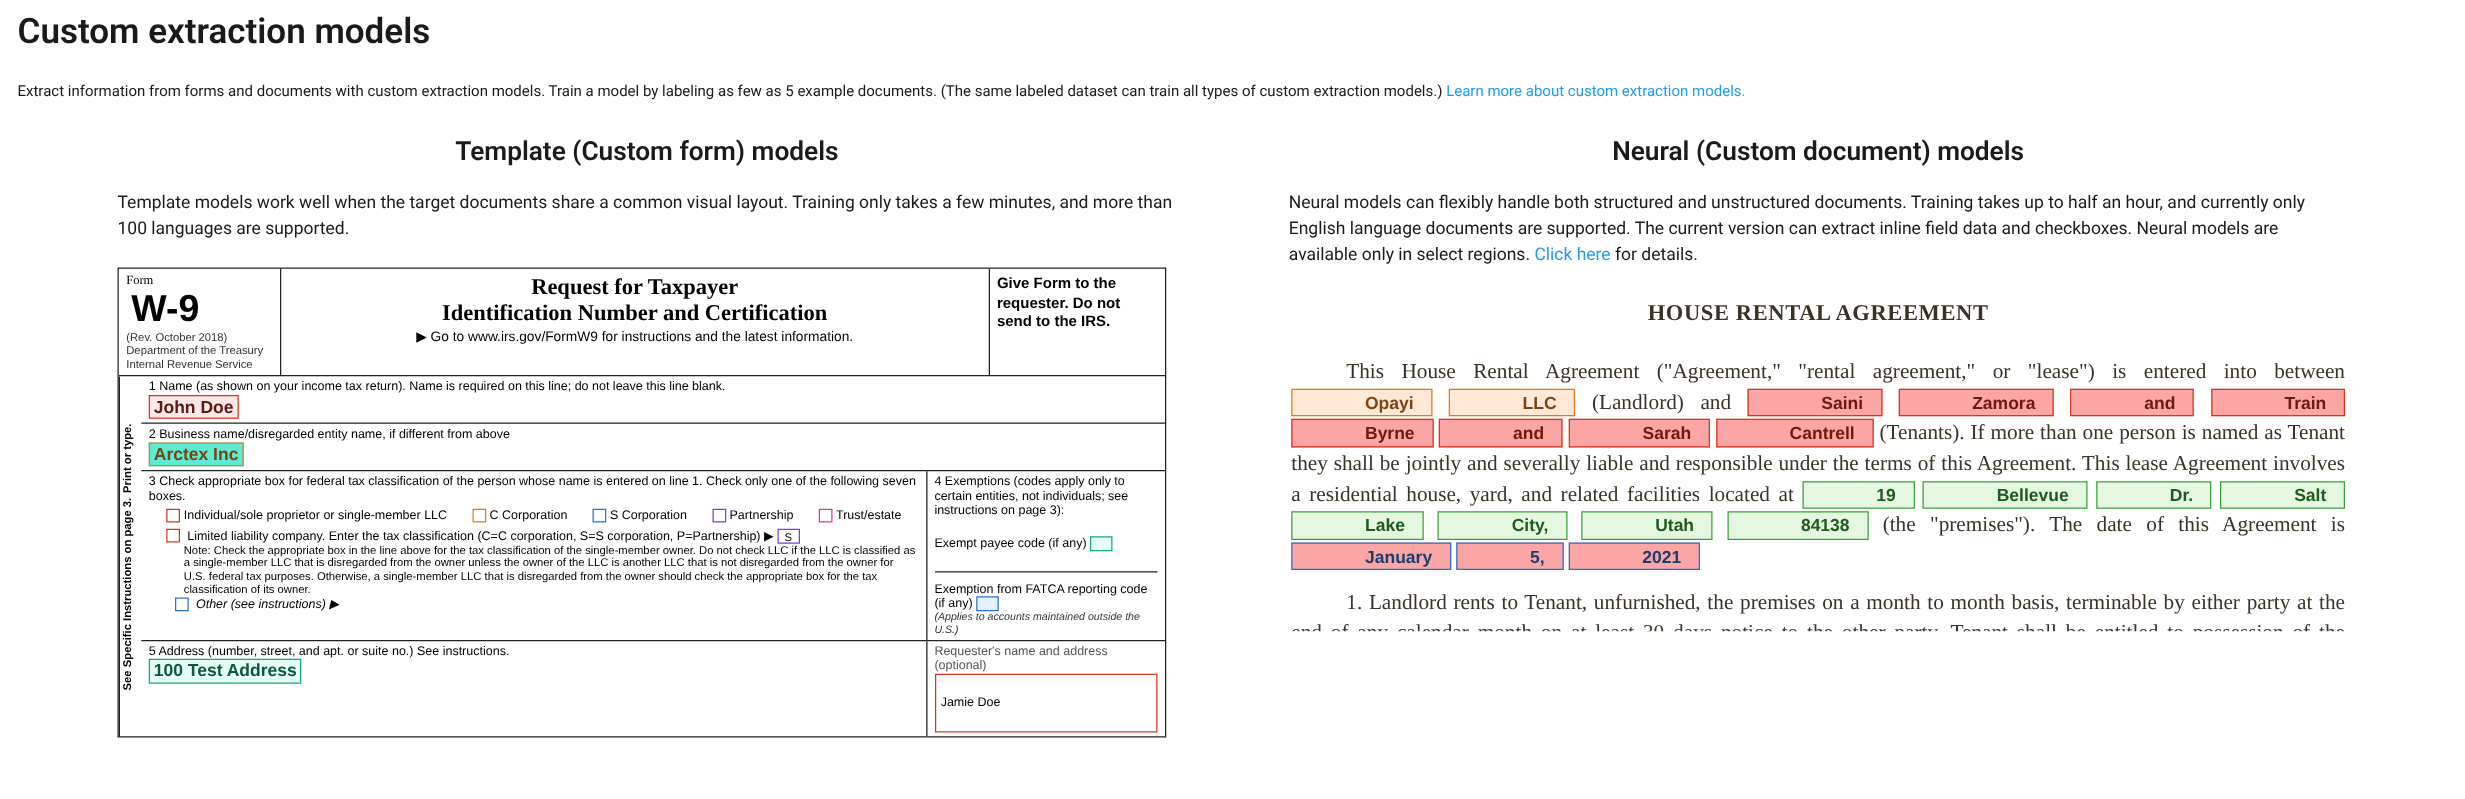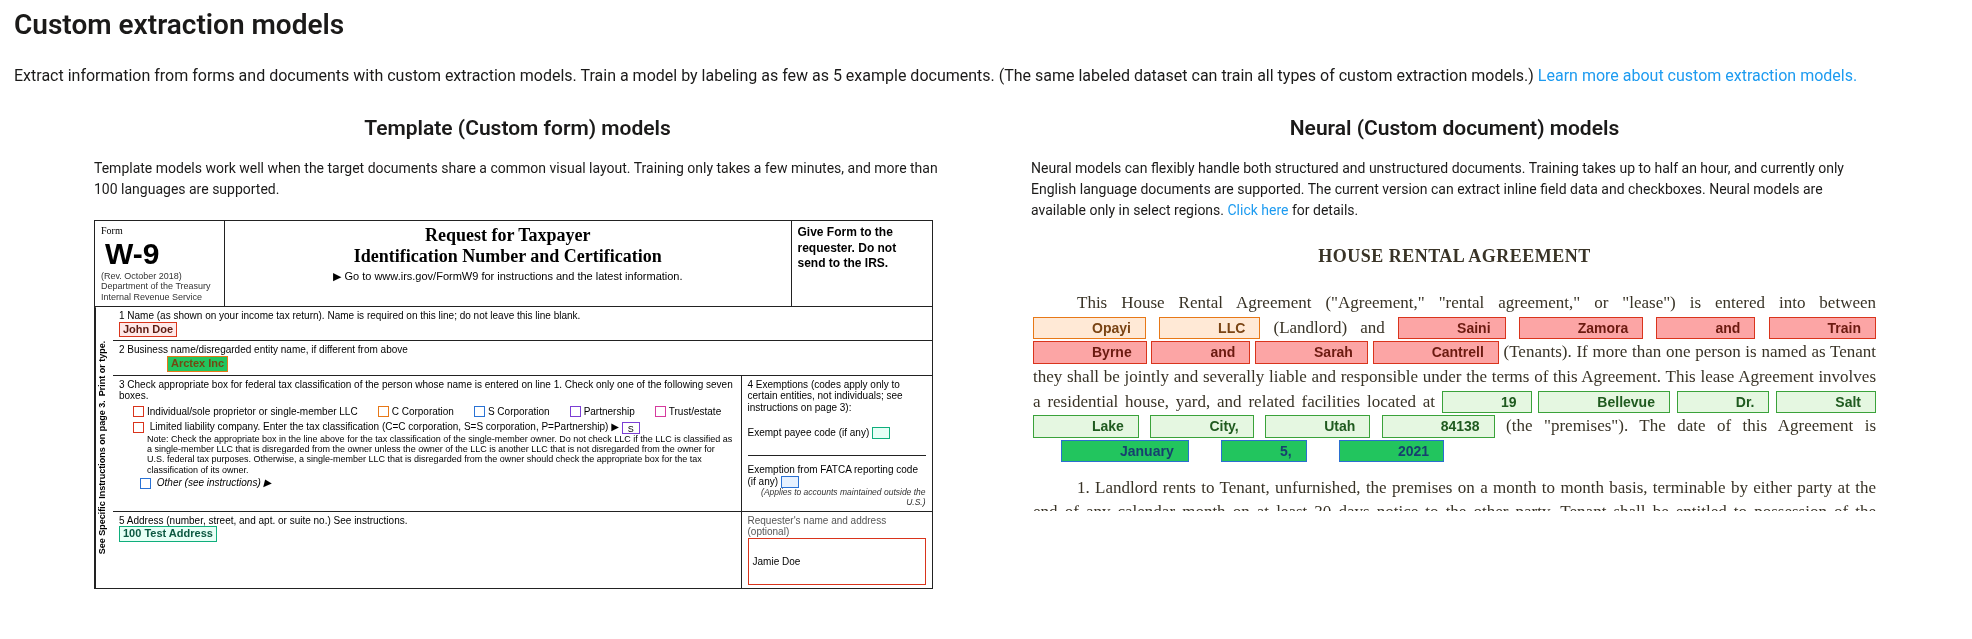--- a/index.html
+++ b/index.html
@@ -9,21 +9,21 @@
     color: #1b1a19;
     padding: 8px 14px;
     width: 1972px;
   }
   h1.page-title {
     font-size: 28px;
     font-weight: 600;
     margin-bottom: 23px;
   }
   p.intro {
-    font-size: 16px;
+    font-size: 12px;
     color: #1b1a19;
     margin-bottom: 28px;
     line-height: 1.5;
   }
   a.link { color: #1d9bf0; text-decoration: none; }
   .cols {
     display: flex;
     gap: 90px;
     padding: 0 80px;
   }
@@ -70,42 +70,42 @@
     text-align: center; font-size: 9px; font-weight: 700;
     padding: 4px 1px;
     display: flex; justify-content: center; gap:4px;
   }
   .w9-main { flex: 1; }
   .w9-row { border-bottom: 1px solid #222; padding: 3px 6px; position: relative; }
   .w9-row-flex{display:flex;}
   .w9-row-flex > div{padding:3px 6px;}
   .w9-row-flex > div:first-child{flex:1; border-right:1px solid #222;}
   .w9-row-flex > div:last-child{width:190px;}
-  .hl { display:inline-block; padding:0 3px; font-weight:700; font-size:11px; line-height:1.25; }
+  .hl { display:inline-block; padding:0 3px; font-weight:700; font-size:14px; line-height:1.25; }
   .hl-red { background:#ffe8e8; border:1.5px solid #d9341c; color:#5b1b12; }
-  .hl-orange { background:#22c55e; border:1.5px solid #e77817; color:#734712;margin-left:48px; }
+  .hl-orange { background:#5eead4; border:1.5px solid #e77817; color:#734712; }
   .hl-teal { background:#e6fff6; border:1.5px solid #0fae7c; color:#0b5740; }
   .chk {
     display:inline-block; width:11px; height:11px;
     border:1.5px solid #888; vertical-align:middle; margin-right:3px;
   }
   .chk-red{border-color:#d9341c;}
   .chk-orange{border-color:#e77817;}
   .chk-blue{border-color:#2a72d4;}
   .chk-purple{border-color:#7b3ed4;}
   .chk-pink{border-color:#d63a9e;}
   .small-fill { display:inline-block; min-width:18px; height:12px; border:1.5px solid #888; vertical-align:middle; text-align:center; font-size:9px; line-height:12px;}
   .small-fill.purple{border-color:#7b3ed4;}
   .small-fill.teal{border-color:#0fae7c; background:#e6fff6;}
   .small-fill.blue{border-color:#2a72d4; background:#e6f1ff;}
   .row3-opts{display:flex;flex-wrap:wrap;gap:6px 20px;margin:4px 0 4px 14px;font-size:10px;}
   .row3-opts span{white-space:nowrap;}
   .reqbox{border:1.5px solid #d9341c; padding:17px 4px; display:block;}
   .reqname{color:#555;font-size:10px;}
-  .w9-tinytext{font-size:8.5px;color:#333;text-align:right;font-style:italic;}
+  .w9-tinytext{font-size:8.5px;color:#333;text-align:left;font-style:italic;}
 
   
   .lease {
     font-family: "Times New Roman", serif;
     font-size: 17px;
     line-height: 1.45;
     color: #393326;
     overflow: hidden;
     max-height: 270px;
     padding: 2px 2px 0;
@@ -114,21 +114,21 @@
     text-align: center; font-weight: 700;
     font-size: 18px; letter-spacing: .5px;
     margin-bottom: 22px;
   }
   .lease p { margin-bottom: 12px; text-align: justify; }
   .indent { text-indent: 44px; }
   .hl2 { display:inline-block; padding:0 14px; font-weight:700; font-family:Arial,sans-serif; font-size:14px; }
   .hl2-orange{ background:#ffe9d6; border:1.5px solid #e77817; color:#7a4414;}
   .hl2-red   { background:#fca5a5; border:1.5px solid #d9341c; color:#6b1a10;}
   .hl2-green { background:#e5f7e1; border:1.5px solid #3aa23a; color:#1f5a1f;}
-  .hl2-blue  { background:#22c55e; border:1.5px solid #2a6fd0; color:#17406f;margin-left:28px;}
+  .hl2-blue  { background:#fca5a5; border:1.5px solid #2a6fd0; color:#17406f;}
 </style>
 </head>
 <body>
 
 <h1 class="page-title">Custom extraction models</h1>
 
 <p class="intro">
   <span>Extract information from forms and documents with custom extraction models. Train a model by labeling as few as 5 example documents. (The same labeled dataset can train all types of custom extraction models.) </span>
   <a href="#" class="link">Learn more about custom extraction models.</a>
 </p>

